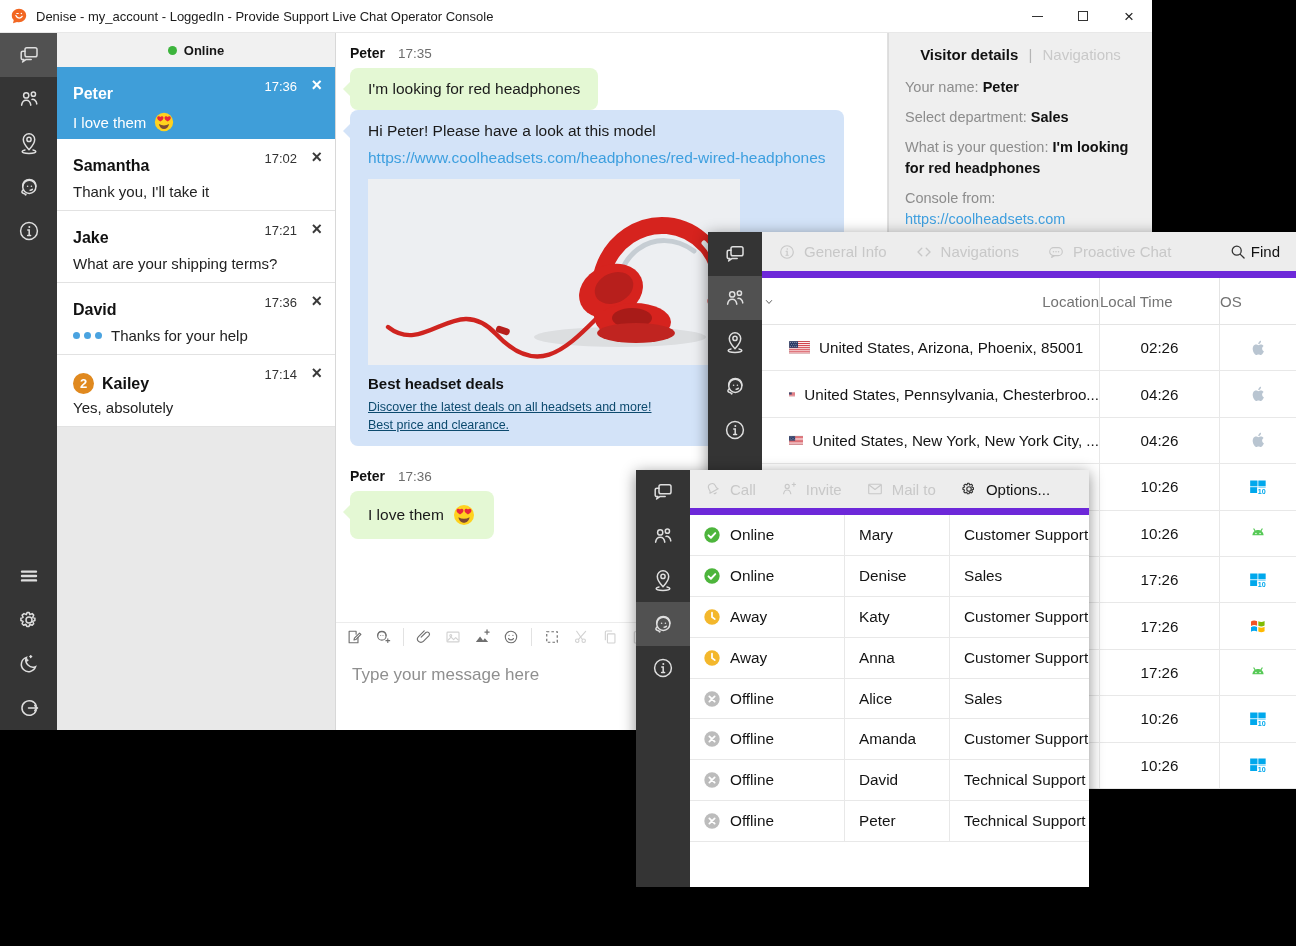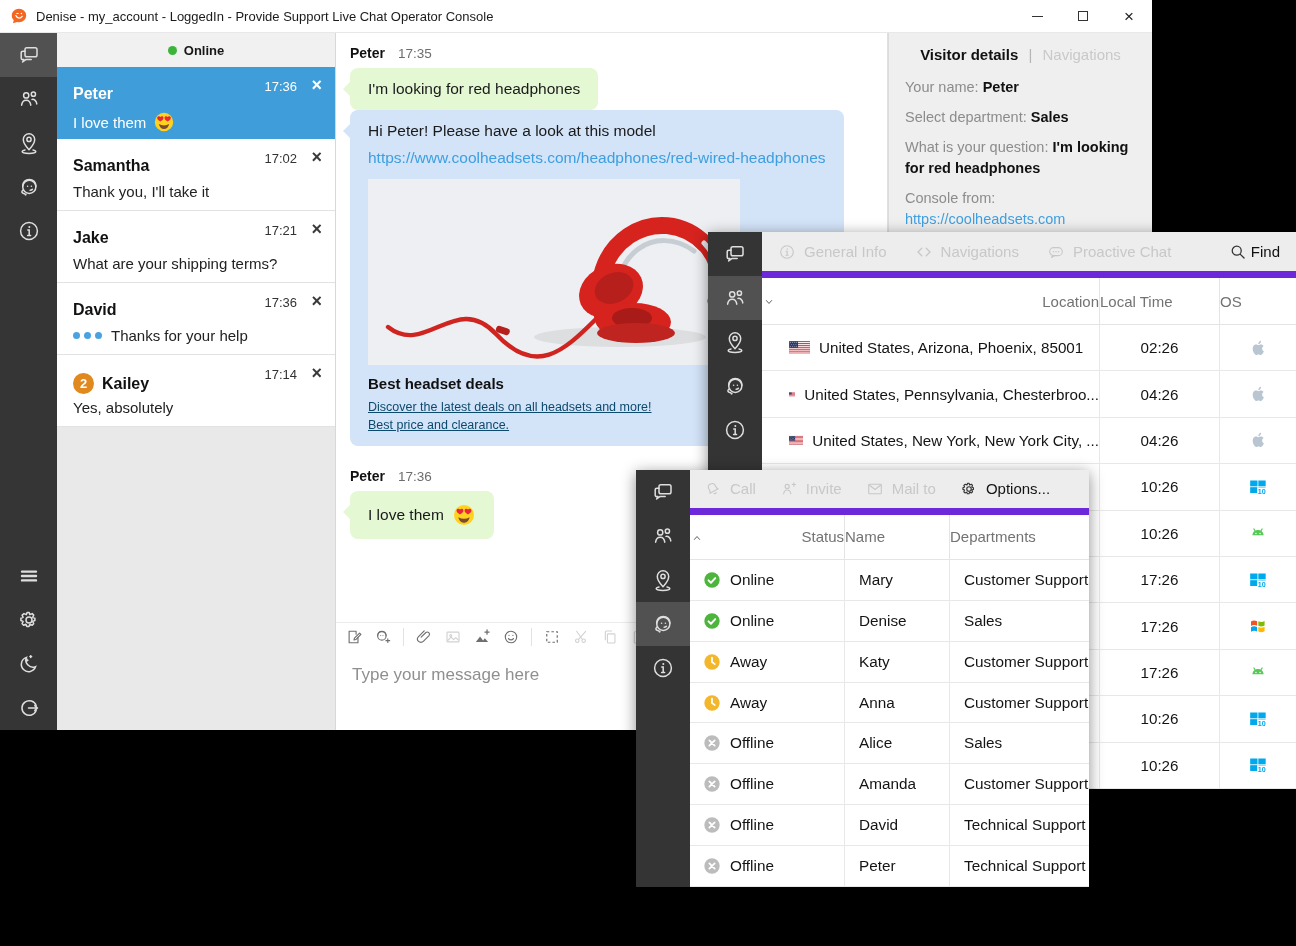--- a/index.html
+++ b/index.html
@@ -877,34 +877,20 @@
             </svg>
           <span>Mail to</span>
         </div>
         <div class="fw-menu-item enabled">
           <svg class="i18 mi-ic">
               <use href="#ic-gear"></use>
             </svg>
           <span>Options...</span>
         </div>
       </div>
-      <div class="t2-head">
-        <div class="th-cell">
-          <svg class="i14 sort-chev">
-              <use href="#ic-chev-up"></use>
-            </svg>
-          <span>Status</span>
-        </div>
-        <div class="th-cell">
-            <span>Name</span>
-          </div>
-        <div class="th-cell">
-            <span>Departments</span>
-          </div>
-      </div>
 
       <div class="t2-row">
         <div class="t2-status">
             <svg class="i20">
               <use href="#ic-online"></use>
             </svg>
             <span>Online</span>
           </div>
         <div class="t2-name">Mary</div>
         <div class="t2-dep">Customer Support</div>

